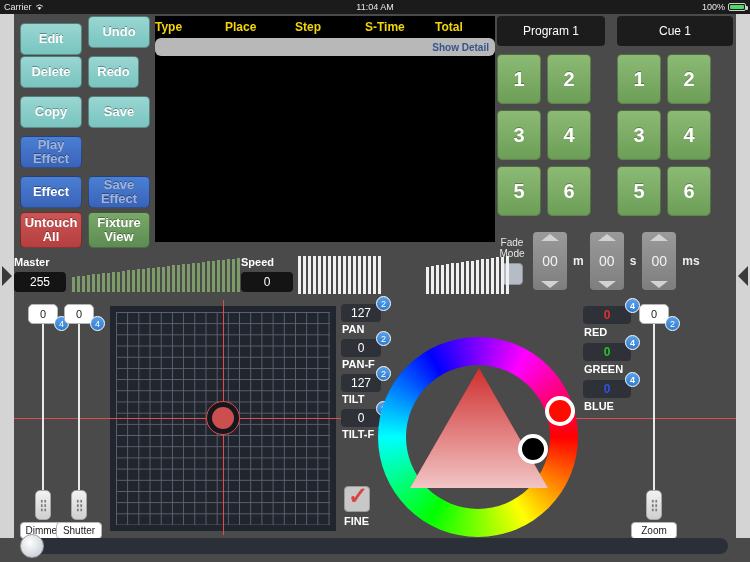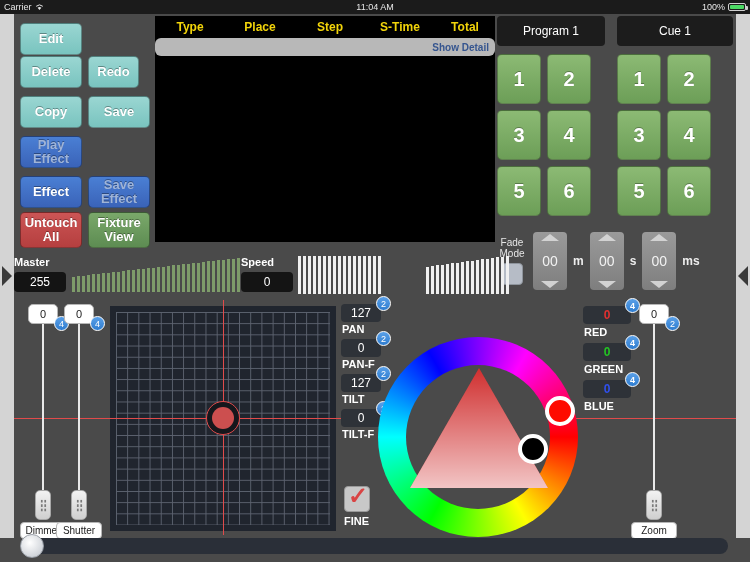--- a/index.html
+++ b/index.html
@@ -41,21 +41,21 @@
   .blue { background:linear-gradient(#4a7fd4,#3a63b8); }
   .blue.dim { color:#9fb4d8; }
   .red  { background:linear-gradient(#cc5555,#b53f3f); }
   .green{ background:linear-gradient(#7aa86a,#5d8c52); }
 
   
   .table { position:absolute; left:155px; top:16px; width:340px; height:226px;
     background:#000; }
   .thead { display:flex; height:22px; align-items:center; background:#000;
     color:#f2d40a; font-size:12px; font-weight:bold; }
-  .thead span { text-align:center; }
+  .thead span { }
   .subbar { height:18px; background:#b8b8b8; display:flex; align-items:center;
     justify-content:flex-end; padding-right:6px;border-radius:6px; }
   .subbar a { color:#35558f; font-size:10px; font-weight:bold; }
 
   
   .progpanel { position:absolute; left:497px; top:16px; width:236px; height:210px; }
   .tophdr { position:absolute; top:0; height:30px; background:#1c1c1c; border-radius:4px;
     color:#fff; font-size:12px; display:flex; align-items:center; justify-content:center; }
   .numgrid { position:absolute; display:grid; grid-template-columns:44px 44px;
     grid-auto-rows:50px; gap:6px; }
@@ -196,20 +196,21 @@
 
   <div class="edge left">
     <span class="tri r"></span>
   </div>
   <div class="edge right">
     <span class="tri l"></span>
   </div>
 
   <div class="cmdpanel" id="cmdpanel">
       <div class="cbtn teal" style="left: 2px; top: 7px; width: 62px; height: 32px;">Edit</div>
+      <div class="cbtn teal" style="left: 70px; top: 0px; width: 62px; height: 32px;">Undo</div>
       <div class="cbtn teal" style="left: 2px; top: 40px; width: 62px; height: 32px;">Delete</div>
       <div class="cbtn teal" style="left: 70px; top: 40px; width: 51px; height: 32px;">Redo</div>
       <div class="cbtn teal" style="left: 2px; top: 80px; width: 62px; height: 32px;">Copy</div>
       <div class="cbtn teal" style="left: 70px; top: 80px; width: 62px; height: 32px;">Save</div>
       <div class="cbtn blue dim" style="left: 2px; top: 120px; width: 62px; height: 32px;">Play Effect</div>
       <div class="cbtn blue" style="left: 2px; top: 160px; width: 62px; height: 32px;">Effect</div>
       <div class="cbtn blue dim" style="left: 70px; top: 160px; width: 62px; height: 32px;">Save Effect</div>
       <div class="cbtn red" style="left: 2px; top: 196px; width: 62px; height: 36px;">Untouch All</div>
       <div class="cbtn green" style="left: 70px; top: 196px; width: 62px; height: 36px;">Fixture View</div>
     </div>

